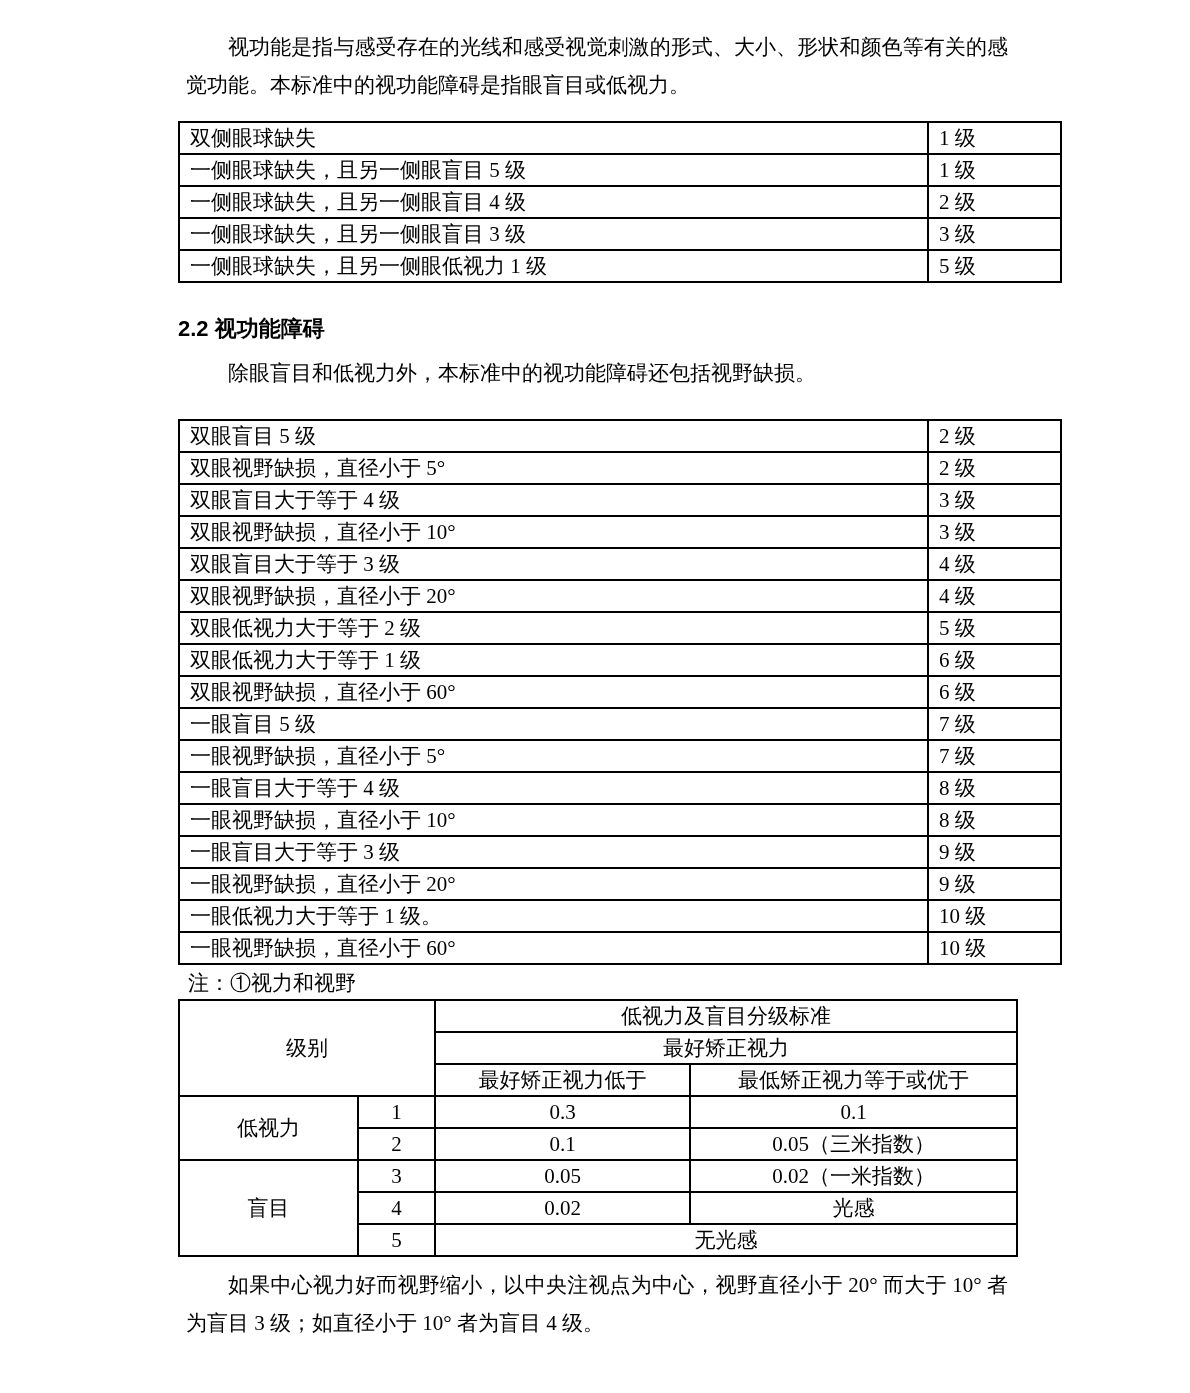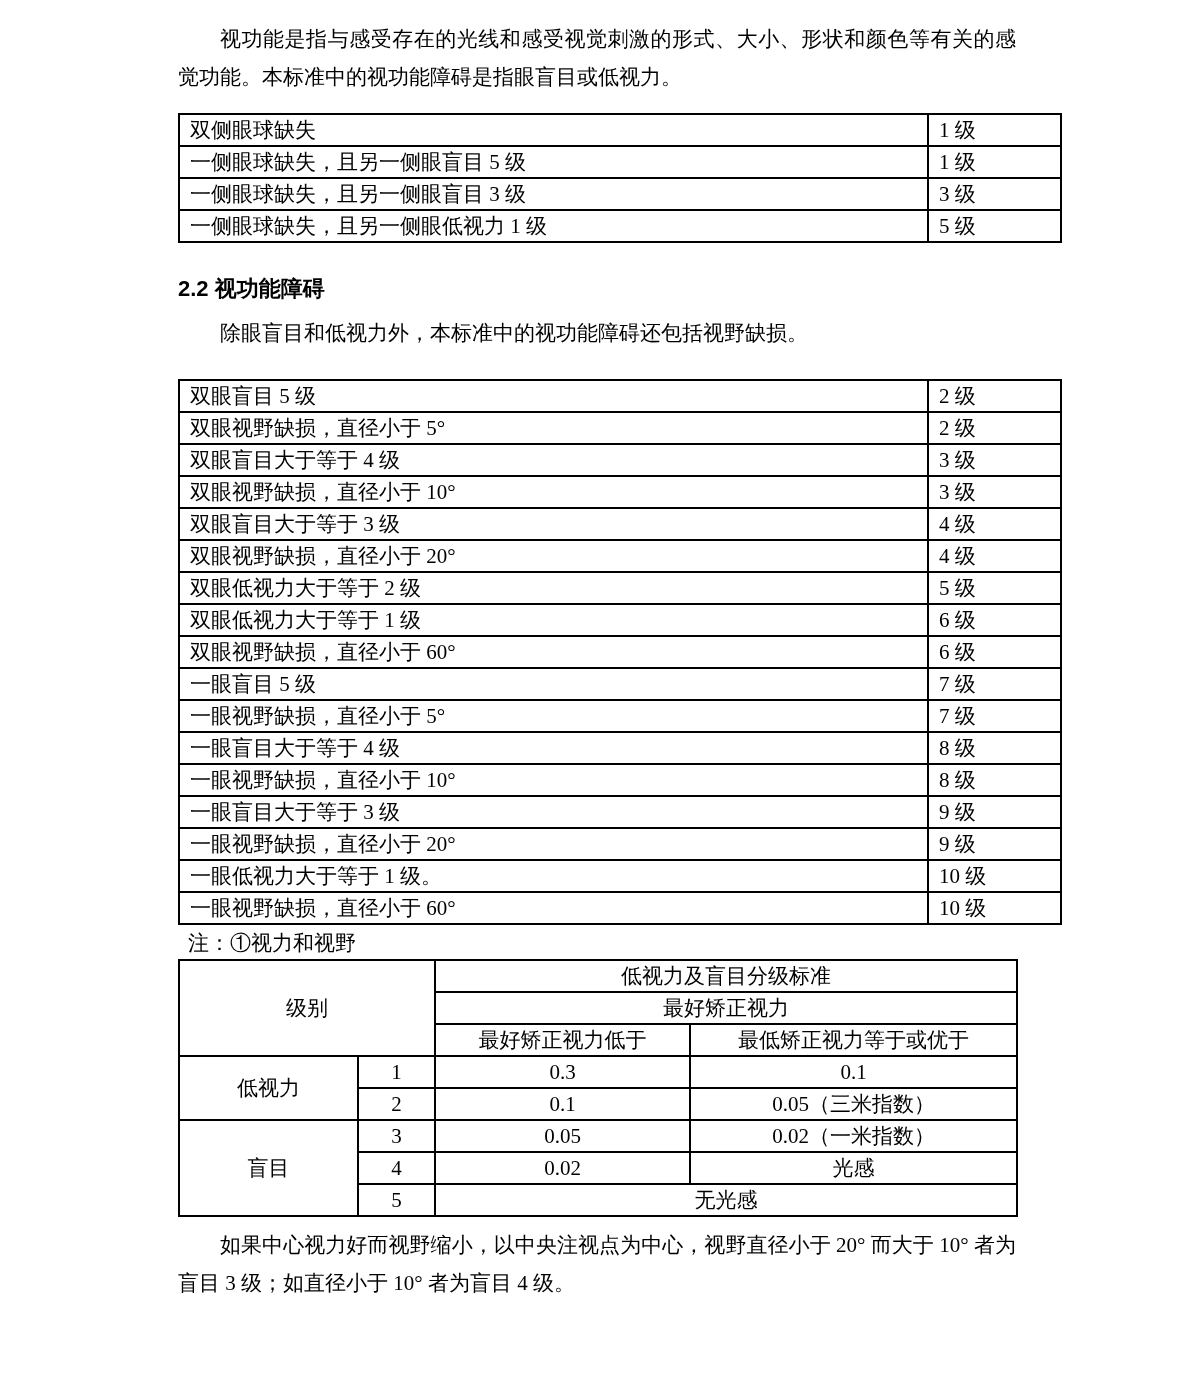--- a/index.html
+++ b/index.html
@@ -14,21 +14,21 @@
     overflow: hidden;
     font-family: "Liberation Serif", "DejaVu Serif", serif;
     font-size: 21px;
   }
   .page {
     box-sizing: border-box;
     width: 1190px;
     padding: 20px 174px 0 178px;
   }
   .para {
-    margin: 0;
+    margin: 8px;
     line-height: 38px;
     text-align: justify;
   }
   .indent { text-indent: 2em; }
 
   table.tbl {
     border-collapse: collapse;
     table-layout: fixed;
     width: 838px;
   }
@@ -84,20 +84,24 @@
 
   <table class="tbl tbl-first">
     <tbody>
       <tr>
         <td class="cond">双侧眼球缺失</td>
         <td class="grade">1 级</td>
       </tr>
       <tr>
         <td class="cond">一侧眼球缺失，且另一侧眼盲目 5 级</td>
         <td class="grade">1 级</td>
+      </tr>
+      <tr>
+        <td class="cond">一侧眼球缺失，且另一侧眼盲目 4 级</td>
+        <td class="grade">2 级</td>
       </tr>
       <tr>
         <td class="cond">一侧眼球缺失，且另一侧眼盲目 3 级</td>
         <td class="grade">3 级</td>
       </tr>
       <tr>
         <td class="cond">一侧眼球缺失，且另一侧眼低视力 1 级</td>
         <td class="grade">5 级</td>
       </tr>
     </tbody>

